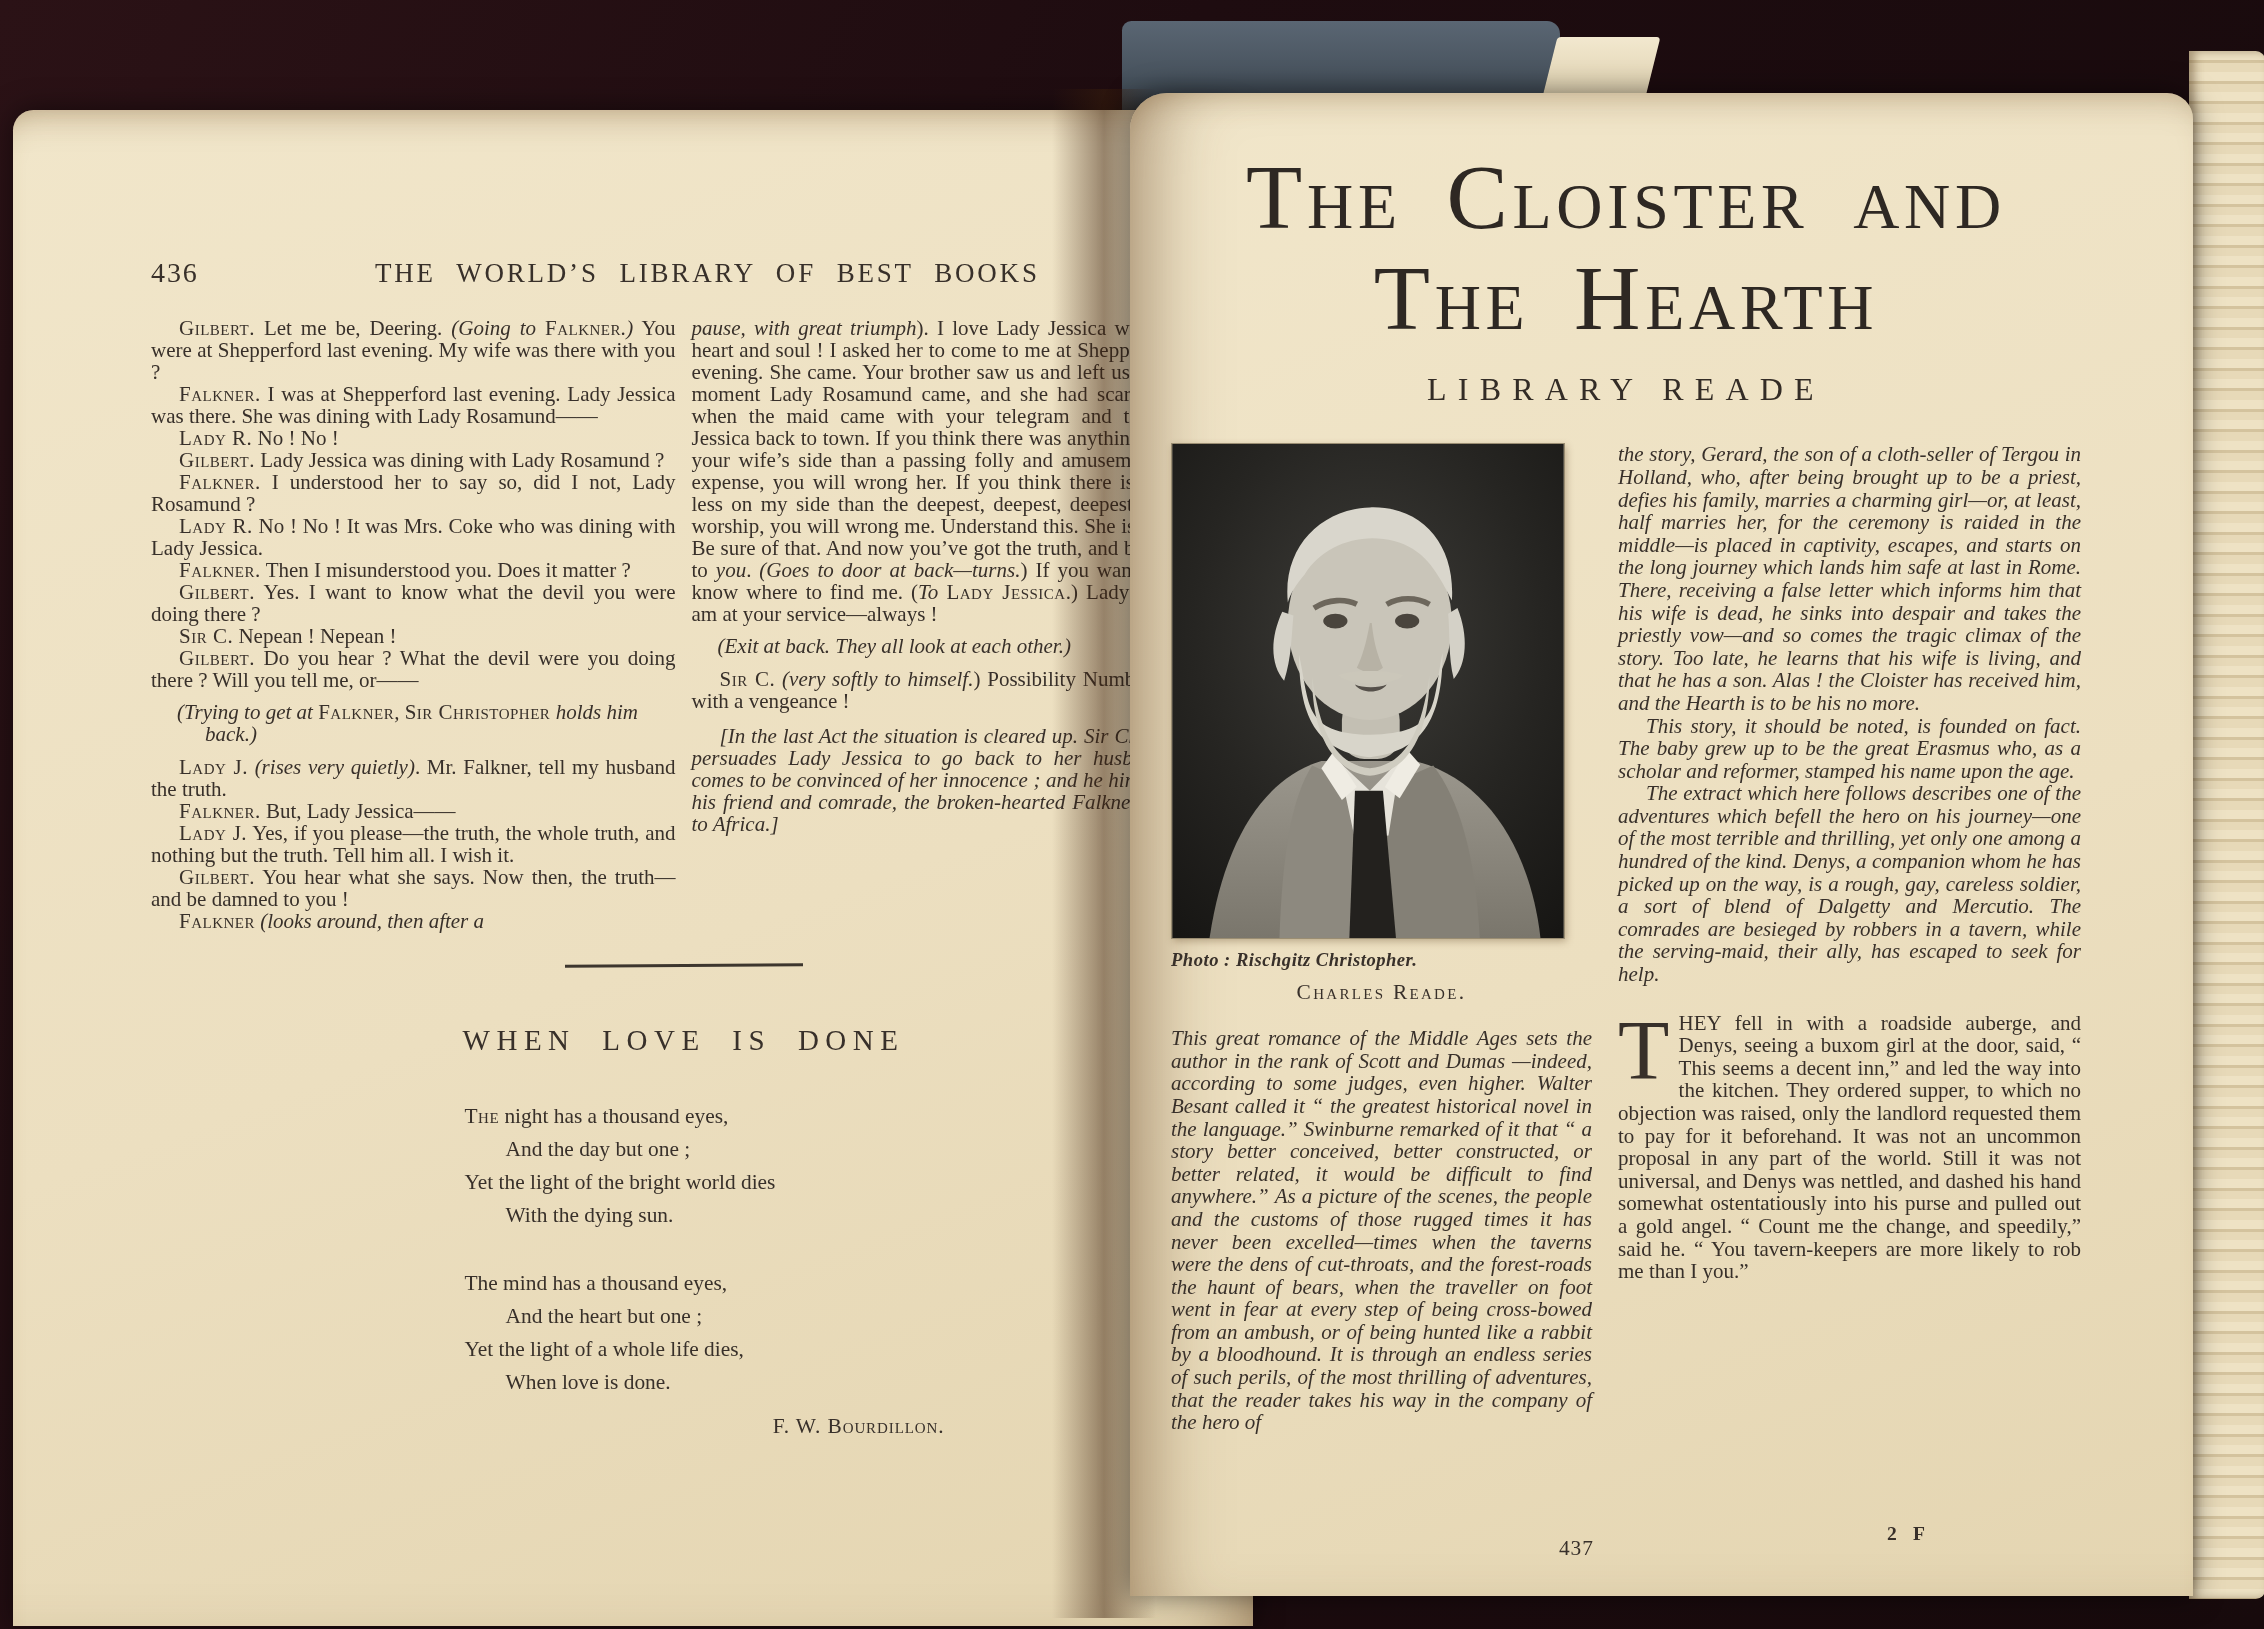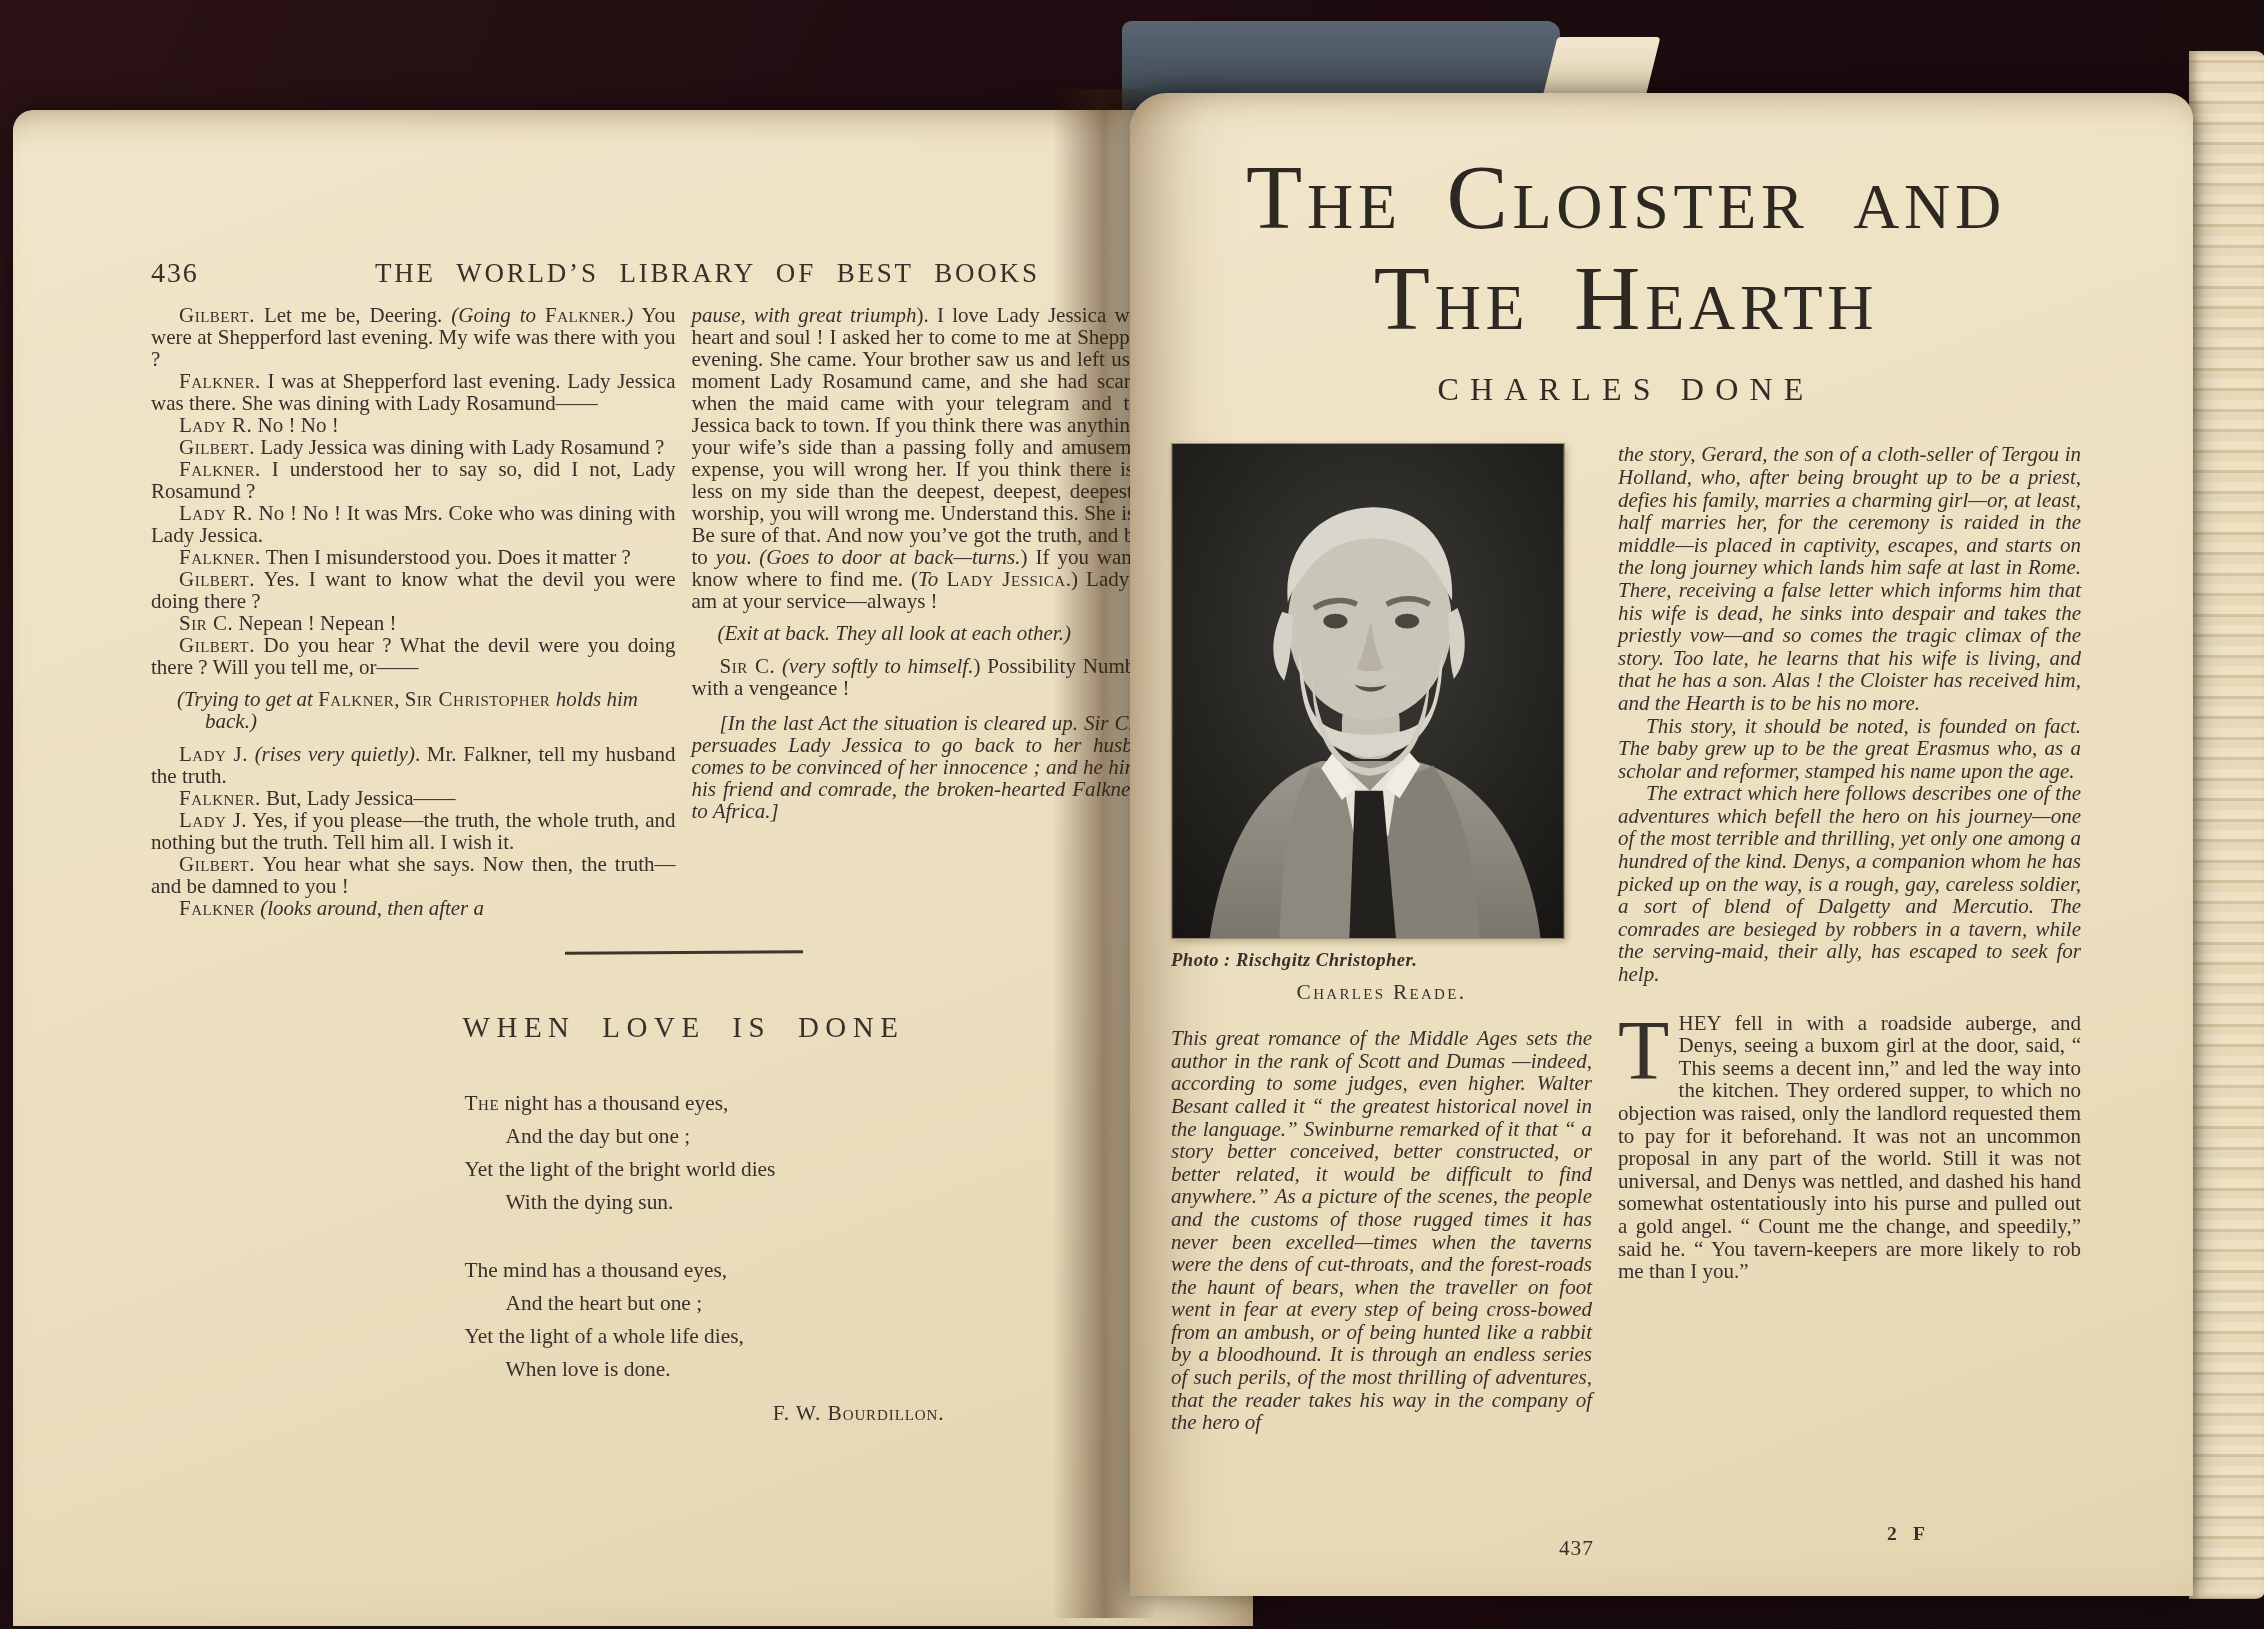--- a/index.html
+++ b/index.html
@@ -23,21 +23,21 @@
     box-shadow:inset -65px 0 75px -47px rgba(95,60,25,.5),inset 0 23px 33px -23px rgba(120,85,40,.45),0 0 28px rgba(0,0,0,.5);}
   .page-right{left:1130px;top:93px;width:1063px;height:1503px;border-radius:37px 26px 0 0;
     box-shadow:inset 65px 0 75px -47px rgba(95,60,25,.5),inset 0 23px 33px -23px rgba(120,85,40,.4),0 0 28px rgba(0,0,0,.5);}
   .gutter{position:absolute;left:1052px;top:89px;width:104px;height:1529px;
     background:linear-gradient(90deg,rgba(70,40,15,0) 0%,rgba(60,32,12,.48) 50%,rgba(70,40,15,0) 100%);}
   
   .lp-content{position:absolute;left:138px;top:147px;right:37px;}
   .lp-header{display:flex;align-items:baseline;}
   .folio{font-size:28px;letter-spacing:1.9px;}
   .running-title{flex:1;text-align:center;font-size:27px;letter-spacing:2.8px;word-spacing:11.2px;font-weight:normal;font-stretch:normal;}
-  .cols{display:flex;gap:16px;margin-top:15px;}
+  .cols{display:flex;gap:16px;margin-top:28px;}
   .col{flex:1;font-size:21px;line-height:22px;}
   .para{margin:0;text-align:justify;}
   .speech{text-indent:28px;}
   .cont{text-indent:0;}
   .stage{margin:10.3px 0;padding-left:54px;text-indent:-28px;text-align:left;}
   .bracket{margin-top:13px;text-indent:28px;}
   .sc{font-variant:small-caps;font-style:normal;letter-spacing:0.5px;}
   .i{font-style:italic;}
   
   .divider{width:238px;height:2.8px;background:#3d362e;margin:32px auto 0;transform:rotate(-.4deg);}
@@ -130,21 +130,21 @@
   </div>
 
   <div class="gutter"></div>
 
   <div class="page page-right">
     <div class="rp-content">
       <div class="art-title">
         <div>The Cloister and</div>
         <div>The Hearth</div>
       </div>
-      <div class="byline">CHARLES DONE</div>
+      <div class="byline">LIBRARY READE</div>
       <div class="rcols">
         <div class="rcol1">
           <figure>
             <div class="portrait-wrap">
 
               <svg width="392" height="494" viewBox="0 0 420 530">
                 <defs>
                   <radialGradient id="bg" cx="50%" cy="38%" r="80%">
                     <stop offset="0%" stop-color="#3d3c38"></stop>
                       <stop offset="55%" stop-color="#262522"></stop>

